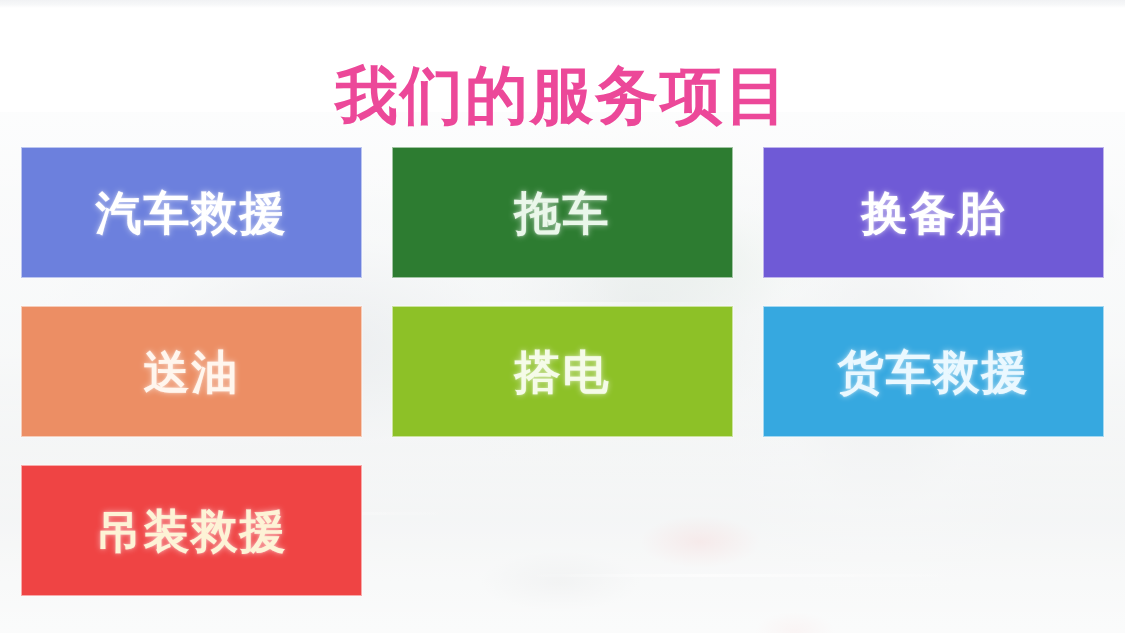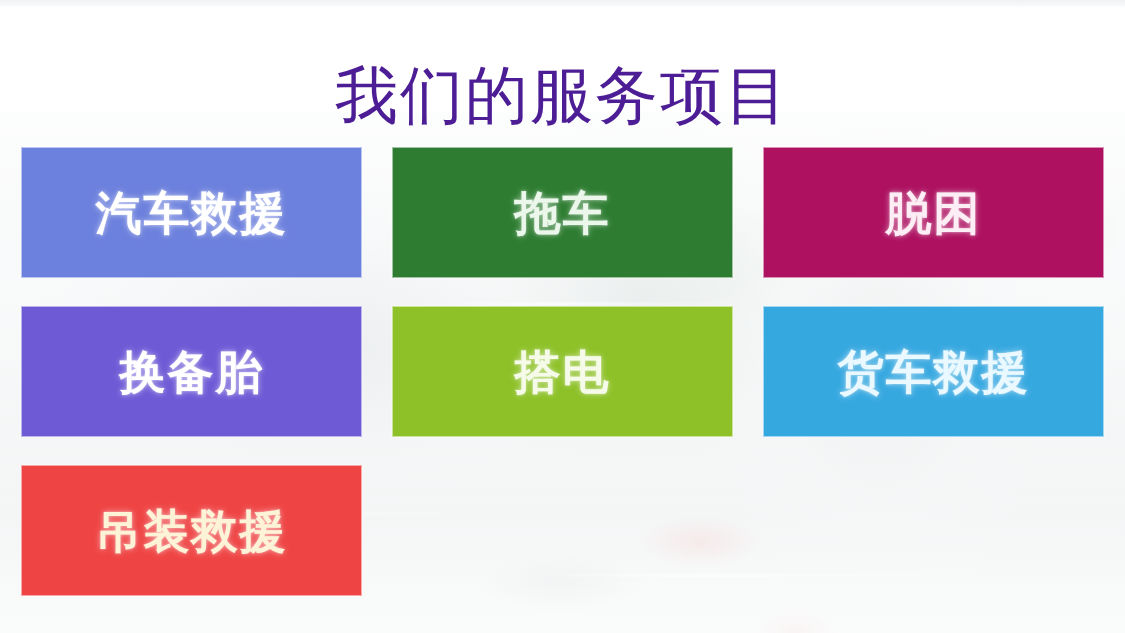--- a/index.html
+++ b/index.html
@@ -79,22 +79,22 @@
     left: 0;
     top: 18px;
     width: 1125px;
     text-align: center;
     z-index: 5;
   }
   .title {
     display: inline-block;
     font-size: 63px;
     line-height: 72px;
-    font-weight: normal;
-    color: #4c1d95;
+    font-weight: bold;
+    color: #ec4899;
     letter-spacing: 2px;
     font-family: "DejaVu Sans", "Liberation Sans", sans-serif;
   }
 
   
   .grid {
     position: absolute;
     left: 21px;
     top: 147px;
     width: 1083px;
@@ -150,29 +150,29 @@
   <div class="grid">
 
     <div class="tile" style="background-color: rgb(108, 128, 221);">
       <span class="tile-label" style="color: rgb(255, 255, 255);">汽车救援</span>
     </div>
 
     <div class="tile" style="background-color: rgb(45, 124, 49); justify-content: center;">
       <span class="tile-label" style="color: rgb(234, 247, 234);">拖车</span>
     </div>
 
-    <div class="tile" style="background-color: rgb(173, 17, 96);">
-      <span class="tile-label" style="color: rgb(253, 238, 245);">脱困</span>
-    </div>
 
 
     <div class="tile" style="background-color: rgb(111, 90, 214);">
       <span class="tile-label" style="color: rgb(255, 255, 255);">换备胎</span>
     </div>
 
+    <div class="tile" style="background-color: rgb(236, 142, 100);">
+      <span class="tile-label" style="color: rgb(255, 246, 238);">送油</span>
+    </div>
 
     <div class="tile" style="background-color: rgb(141, 193, 39);">
       <span class="tile-label" style="color: rgb(245, 251, 232);">搭电</span>
     </div>
 
     <div class="tile" style="background-color: rgb(54, 168, 224);">
       <span class="tile-label" style="color: rgb(234, 248, 255);">货车救援</span>
     </div>
 
     <div class="tile" style="background-color: #ef4444; justify-content: center;">

